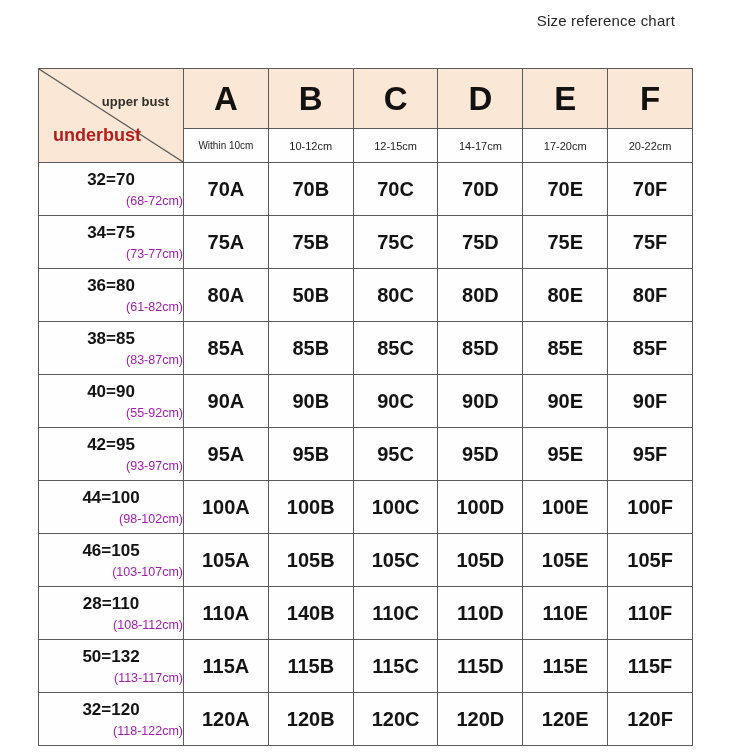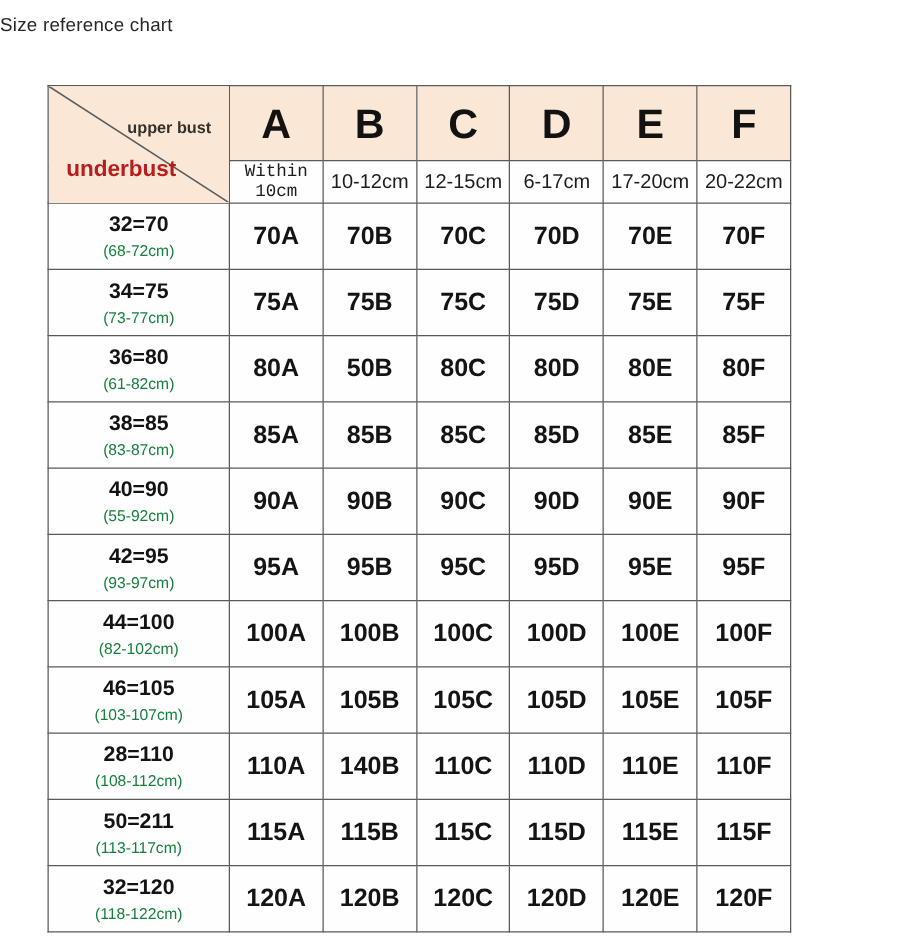--- a/index.html
+++ b/index.html
@@ -10,32 +10,32 @@
     height: 754px;
     font-family: "Liberation Sans", sans-serif;
     position: relative;
     overflow: hidden;
   }
   .page-title {
     position: absolute;
     top: 12px;
     left: 0;
     width: 675px;
-    text-align: left;
+    text-align: right;
     font-size: 15px;
     font-weight: 400;
     letter-spacing: 0.2px;
     color: #262626;
     margin: 0;
   }
   table.size-table {
     position: absolute;
     left: 38px;
     top: 68px;
-    width: 595px;
+    width: 655px;
     border-collapse: collapse;
     table-layout: fixed;
   }
   .size-table th, .size-table td {
     border: 1px solid #5a5a5a;
     text-align: center;
     vertical-align: middle;
     padding: 0;
     color: #161616;
     overflow: hidden;
@@ -69,43 +69,44 @@
   tr.cup-row { height: 60px; }
   th.cup-cell {
     background: #fae7d5;
     font-size: 33px;
     font-weight: 700;
     color: #121212;
   }
   tr.diff-row { height: 34px; }
   th.diff-cell {
     background: #fefefe;
-    font-size: 16px;
+    font-size: 11px;
     font-weight: 400;
     color: #1d1d1d;
   }
-  th.diff-cell.first { font-size: 14px; font-family: Liberation Mono, monospace; }
+  th.diff-cell.first { font-size: 10px; }
   tbody tr.data-row { height: 53px; }
   tbody th.row-head {
     background: #fefefe;
     font-weight: 400;
     line-height: 1.12;
   }
   .row-size {
     display: block;
     font-size: 17px;
     font-weight: 700;
     color: #131313;
   }
   .row-range {
     display: block;
     font-size: 12.5px;
     font-weight: 400;
-    color: #15803d;
+    color: #a21caf;
     margin-top: 4px;
+    text-align: right;
   }
   tbody td.size-cell {
     background: #fefefe;
     font-size: 20px;
     font-weight: 700;
     color: #141414;
   }
 </style>
 </head>
 <body>
@@ -126,21 +127,21 @@
         <th class="cup-cell">B</th>
         <th class="cup-cell">C</th>
         <th class="cup-cell">D</th>
         <th class="cup-cell">E</th>
         <th class="cup-cell">F</th>
       </tr>
     <tr class="diff-row" id="diff-row">
         <th class="diff-cell first">Within 10cm</th>
         <th class="diff-cell">10-12cm</th>
         <th class="diff-cell">12-15cm</th>
-        <th class="diff-cell">6-17cm</th>
+        <th class="diff-cell">14-17cm</th>
         <th class="diff-cell">17-20cm</th>
         <th class="diff-cell">20-22cm</th>
       </tr>
   </thead>
   <tbody id="table-body">
       <tr class="data-row">
         <th class="row-head">
           <span class="row-size">32=70</span>
           <span class="row-range">(68-72cm)</span>
         </th>
@@ -207,21 +208,21 @@
         <td class="size-cell">95A</td>
         <td class="size-cell">95B</td>
         <td class="size-cell">95C</td>
         <td class="size-cell">95D</td>
         <td class="size-cell">95E</td>
         <td class="size-cell">95F</td>
       </tr>
       <tr class="data-row">
         <th class="row-head">
           <span class="row-size">44=100</span>
-          <span class="row-range">(82-102cm)</span>
+          <span class="row-range">(98-102cm)</span>
         </th>
         <td class="size-cell">100A</td>
         <td class="size-cell">100B</td>
         <td class="size-cell">100C</td>
         <td class="size-cell">100D</td>
         <td class="size-cell">100E</td>
         <td class="size-cell">100F</td>
       </tr>
       <tr class="data-row">
         <th class="row-head">
@@ -242,21 +243,21 @@
         </th>
         <td class="size-cell">110A</td>
         <td class="size-cell">140B</td>
         <td class="size-cell">110C</td>
         <td class="size-cell">110D</td>
         <td class="size-cell">110E</td>
         <td class="size-cell">110F</td>
       </tr>
       <tr class="data-row">
         <th class="row-head">
-          <span class="row-size">50=211</span>
+          <span class="row-size">50=132</span>
           <span class="row-range">(113-117cm)</span>
         </th>
         <td class="size-cell">115A</td>
         <td class="size-cell">115B</td>
         <td class="size-cell">115C</td>
         <td class="size-cell">115D</td>
         <td class="size-cell">115E</td>
         <td class="size-cell">115F</td>
       </tr>
       <tr class="data-row">

